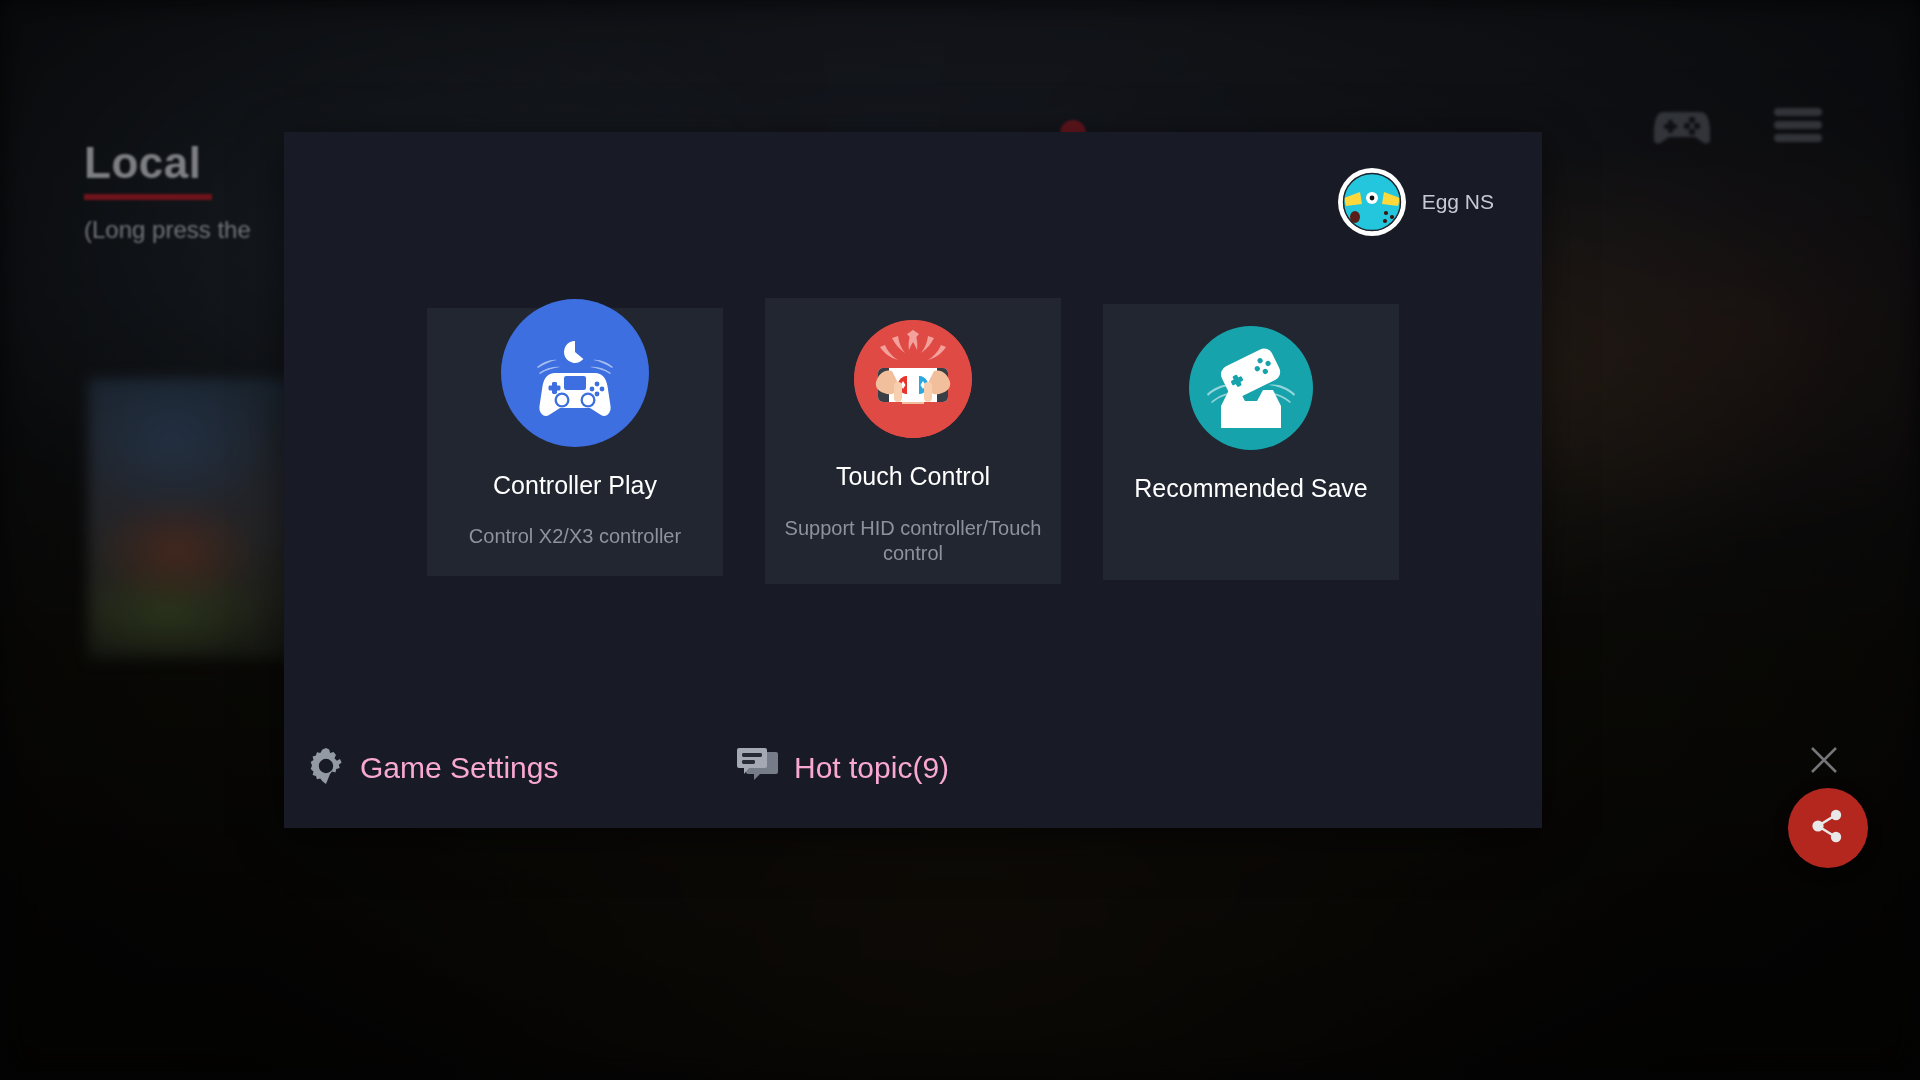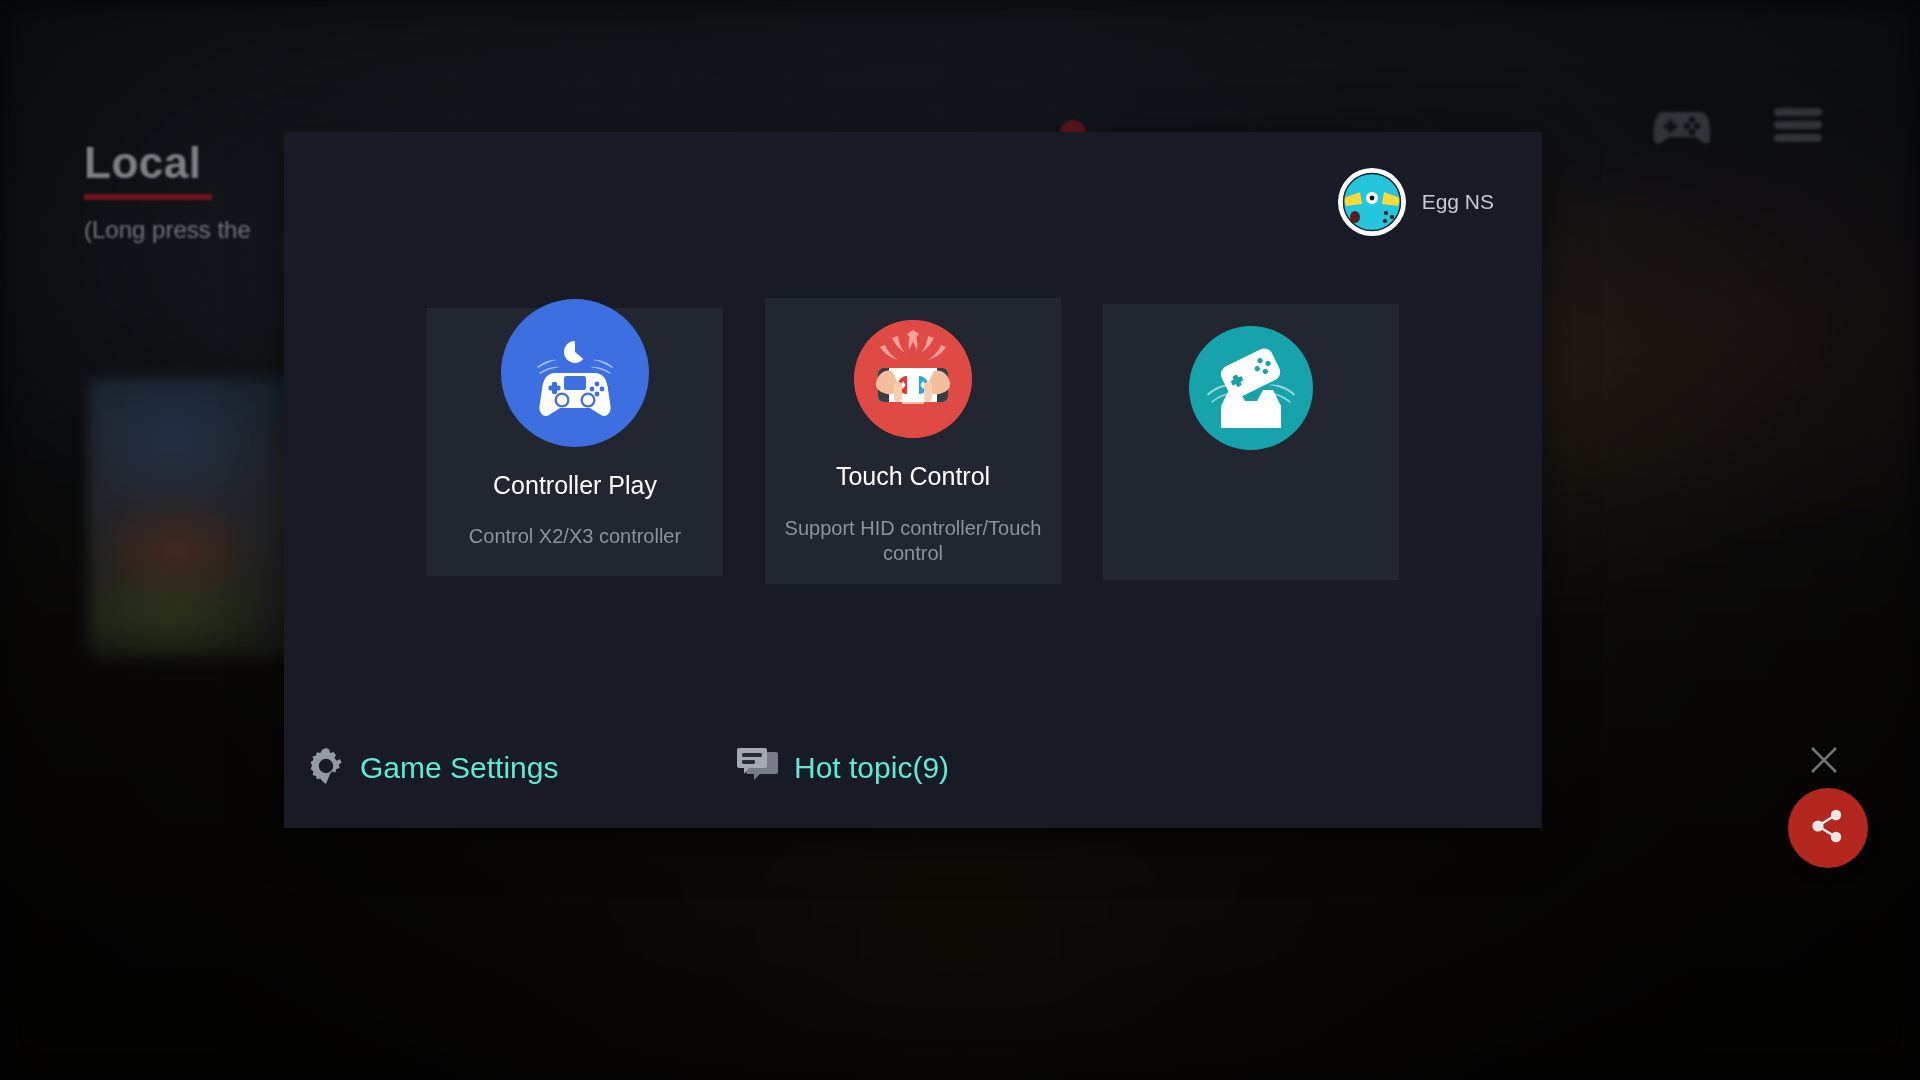--- a/index.html
+++ b/index.html
@@ -114,21 +114,21 @@
   #toolbar{
     position:absolute; left:0; right:0; bottom:38px;
     display:flex; align-items:center;
   }
   .tool{
     display:flex; align-items:center; gap:14px; cursor:pointer;
   }
   #tool-settings{ margin-left:22px; width:430px; }
   #tool-patch{ width:340px; }
   #tool-hot{ width:380px; }
-  .tool-label{ font-size:30px; color:#5eead4; white-space:nowrap; }
+  .tool-label{ font-size:30px; color:#f9a8d4; white-space:nowrap; }
   .tool-ic{ flex:none; opacity:.82; }
 
   
   #close-btn{
     position:absolute; right:78px; top:742px;
     width:36px; height:36px; cursor:pointer; opacity:.55;
   }
   #share-fab{
     position:absolute; right:52px; top:788px;
     width:80px; height:80px; border-radius:50%;
@@ -292,20 +292,21 @@
             <rect x="40.5" y="45.5" width="12" height="5" rx="1.4" fill="#16a3ac"></rect>
             <circle cx="76" cy="40" r="2.6" fill="#16a3ac"></circle>
             <circle cx="70" cy="46" r="2.6" fill="#16a3ac"></circle>
             <circle cx="82" cy="46" r="2.6" fill="#16a3ac"></circle>
             <circle cx="76" cy="52" r="2.6" fill="#16a3ac"></circle>
           </g>
           <path d="M40 64h10l6 11h12l6-11h10l8 16v22H32V80z" fill="#ffffff"></path>
           <rect x="32" y="86" width="60" height="16" rx="3" fill="#ffffff"></rect>
         </svg>
       </div>
+      <div class="card-title">Recommended Save</div>
       <div class="card-sub"></div>
     </div>
 
   </div>
 
   <div id="toolbar">
 
     <div class="tool" id="tool-settings">
       <span class="tool-ic">
         <svg width="40" height="40" viewBox="0 0 40 40">

